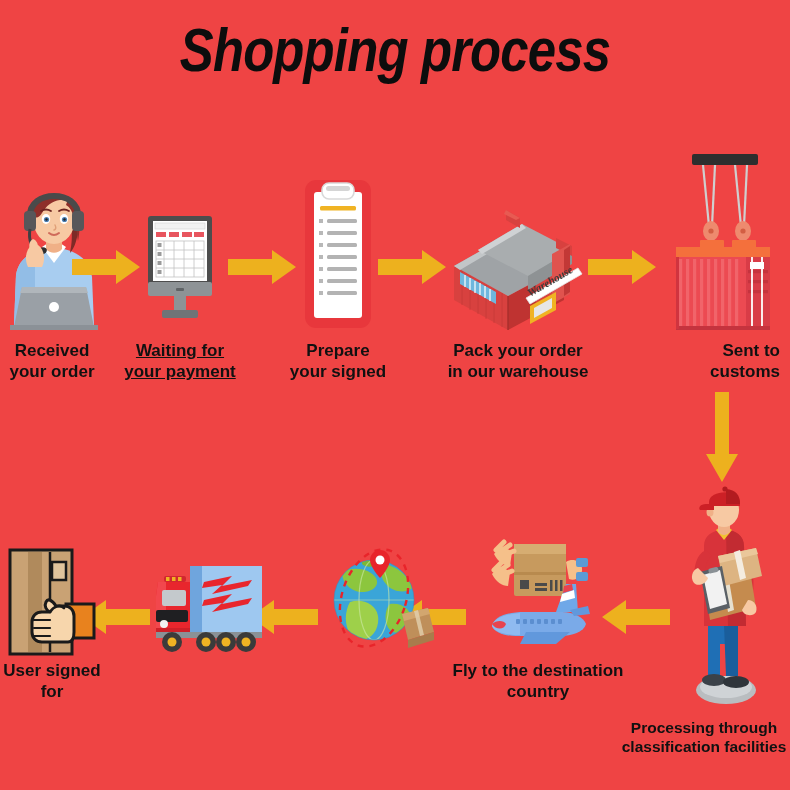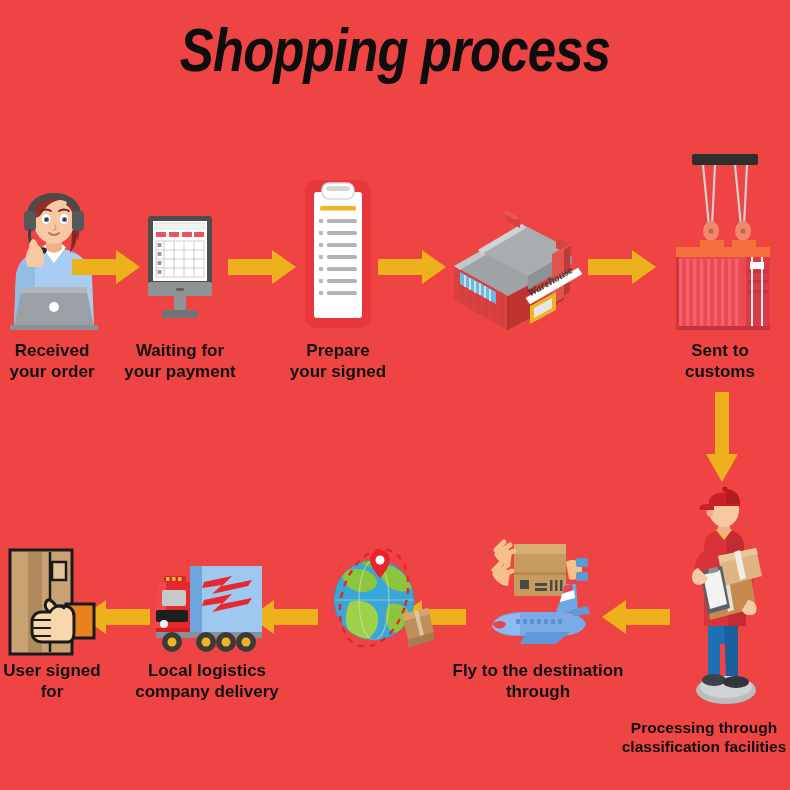--- a/index.html
+++ b/index.html
@@ -151,21 +151,21 @@
         <rect x="23.5" y="45" width="4" height="4"></rect>
         <rect x="23.5" y="54" width="4" height="4"></rect>
       </g>
 
       <rect x="14" y="66" width="64" height="14" rx="2" fill="#8e9396"></rect>
       <rect x="42" y="72" width="8" height="3" rx="1" fill="#5f6366"></rect>
       <rect x="40" y="80" width="12" height="14" fill="#8e9396"></rect>
       <rect x="28" y="94" width="36" height="8" rx="2" fill="#6f7477"></rect>
     </svg>
   </div>
-  <div class="label" style="left:110px; top:340px; width:140px;">Waiting for
+  <div class="label" style="left:110px; top:340px; width:140px;text-decoration:underline;">Waiting for
 your payment</div>
 
   <svg class="arrow" style="left:228px; top:248px;" width="70" height="38" viewBox="0 0 70 38">
     <path d="M0 11 L44 11 L44 2 L68 19 L44 36 L44 27 L0 27 Z" fill="#EDB11E"></path>
   </svg>
 
   <div class="node" style="left:303px; top:178px; width:70px; height:152px;">
     <svg class="art" width="70" height="152" viewBox="0 0 70 152">
       <rect x="2" y="2" width="66" height="148" rx="11" fill="#e8373c"></rect>
       <rect x="11" y="14" width="48" height="126" rx="3" fill="#ffffff"></rect>
@@ -242,20 +242,22 @@
       <path d="M120 62 L126 58 L126 104 L120 108 Z" fill="#c23836"></path>
 
       <path d="M82 110 L134 80 L138 86 L86 116 Z" fill="#ffffff" stroke="#e6e6e6" stroke-width="0.8"></path>
       <text x="86" y="109" font-family="Liberation Serif, serif" font-style="italic" font-weight="bold" font-size="11" fill="#3a3a3a" transform="rotate(-30 86 109)">Warehouse</text>
 
       <path d="M86 118 L112 104 L112 122 L86 136 Z" fill="#f0b323"></path>
       <path d="M90 120 L108 110 L108 120 L90 130 Z" fill="#e6e6e6"></path>
       <path d="M64 108 L64 142" stroke="#a82f2d" stroke-width="1.4"></path>
     </svg>
   </div>
+  <div class="label" style="left:438px; top:340px; width:160px;">Pack your order
+in our warehouse</div>
 
   <svg class="arrow" style="left:588px; top:248px;" width="70" height="38" viewBox="0 0 70 38">
     <path d="M0 11 L44 11 L44 2 L68 19 L44 36 L44 27 L0 27 Z" fill="#EDB11E"></path>
   </svg>
 
   <div class="node" style="left:662px; top:152px; width:112px; height:180px;">
     <svg class="art" width="112" height="180" viewBox="0 0 112 180">
 
       <rect x="30" y="2" width="66" height="11" rx="2" fill="#2e2e2e"></rect>
 
@@ -300,21 +302,21 @@
         <line x1="100" y1="105" x2="100" y2="177"></line>
       </g>
 
       <rect x="88" y="110" width="14" height="7" fill="#ffffff"></rect>
 
       <rect x="14" y="174" width="94" height="4" fill="#c5333e"></rect>
 
       <rect x="14" y="105" width="3" height="72" fill="#d0343f"></rect>
     </svg>
   </div>
-  <div class="label" style="left:660px; top:340px; width:120px;">Sent to
+  <div class="label" style="left:660px; top:340px; width:120px;text-align:right;">Sent to
 customs</div>
 
   <svg class="arrow" style="left:702px; top:392px;" width="40" height="92" viewBox="0 0 40 92">
     <path d="M13 0 L27 0 L27 62 L36 62 L20 90 L4 62 L13 62 Z" fill="#EDB11E"></path>
   </svg>
 
   <div class="node" style="left:670px; top:484px; width:108px; height:226px;">
     <svg class="art" width="108" height="226" viewBox="0 0 108 226">
 
       <ellipse cx="56" cy="206" rx="30" ry="14" fill="#b9bdc0"></ellipse>
@@ -413,21 +415,21 @@
       <path d="M86 76 L96 48 L106 48 L108 76 Z" fill="#6fa8e8"></path>
       <path d="M92 58 L104 54 L105 62 L90 66 Z" fill="#ffffff"></path>
       <path d="M94 50 L102 48 L103 54 L93 57 Z" fill="#e8434f"></path>
 
       <path d="M56 96 L100 96 L86 108 L50 108 Z" fill="#6198dc"></path>
 
       <path d="M100 74 L118 70 L120 78 L104 80 Z" fill="#6198dc"></path>
     </svg>
   </div>
   <div class="label" style="left:448px; top:660px; width:180px;">Fly to the destination
-through</div>
+country</div>
 
   <svg class="arrow" style="left:396px; top:598px;" width="70" height="38" viewBox="0 0 70 38">
     <path d="M70 11 L26 11 L26 2 L2 19 L26 36 L26 27 L70 27 Z" fill="#EDB11E"></path>
   </svg>
 
   <div class="node" style="left:318px; top:536px; width:122px; height:124px;">
     <svg class="art" width="122" height="124" viewBox="0 0 122 124">
       <defs>
         <clipPath id="globeclip">
             <circle cx="56" cy="64" r="40"></circle>
@@ -496,22 +498,20 @@
           <circle cx="24" cy="90" r="4.5" fill="#f0b323"></circle>
         <circle cx="58" cy="90" r="10" fill="#3b3b3b"></circle>
           <circle cx="58" cy="90" r="4.5" fill="#f0b323"></circle>
         <circle cx="78" cy="90" r="10" fill="#3b3b3b"></circle>
           <circle cx="78" cy="90" r="4.5" fill="#f0b323"></circle>
         <circle cx="98" cy="90" r="10" fill="#3b3b3b"></circle>
           <circle cx="98" cy="90" r="4.5" fill="#f0b323"></circle>
       </g>
     </svg>
   </div>
-  <div class="label" style="left:122px; top:660px; width:170px;">Local logistics
-company delivery</div>
 
   <svg class="arrow" style="left:80px; top:598px;" width="70" height="38" viewBox="0 0 70 38">
     <path d="M70 11 L26 11 L26 2 L2 19 L26 36 L26 27 L70 27 Z" fill="#EDB11E"></path>
   </svg>
 
   <div class="node" style="left:6px; top:546px; width:92px; height:112px;">
     <svg class="art" width="92" height="112" viewBox="0 0 92 112">
 
       <rect x="4" y="4" width="62" height="104" fill="#c9a274" stroke="#1a1a1a" stroke-width="3"></rect>
 

